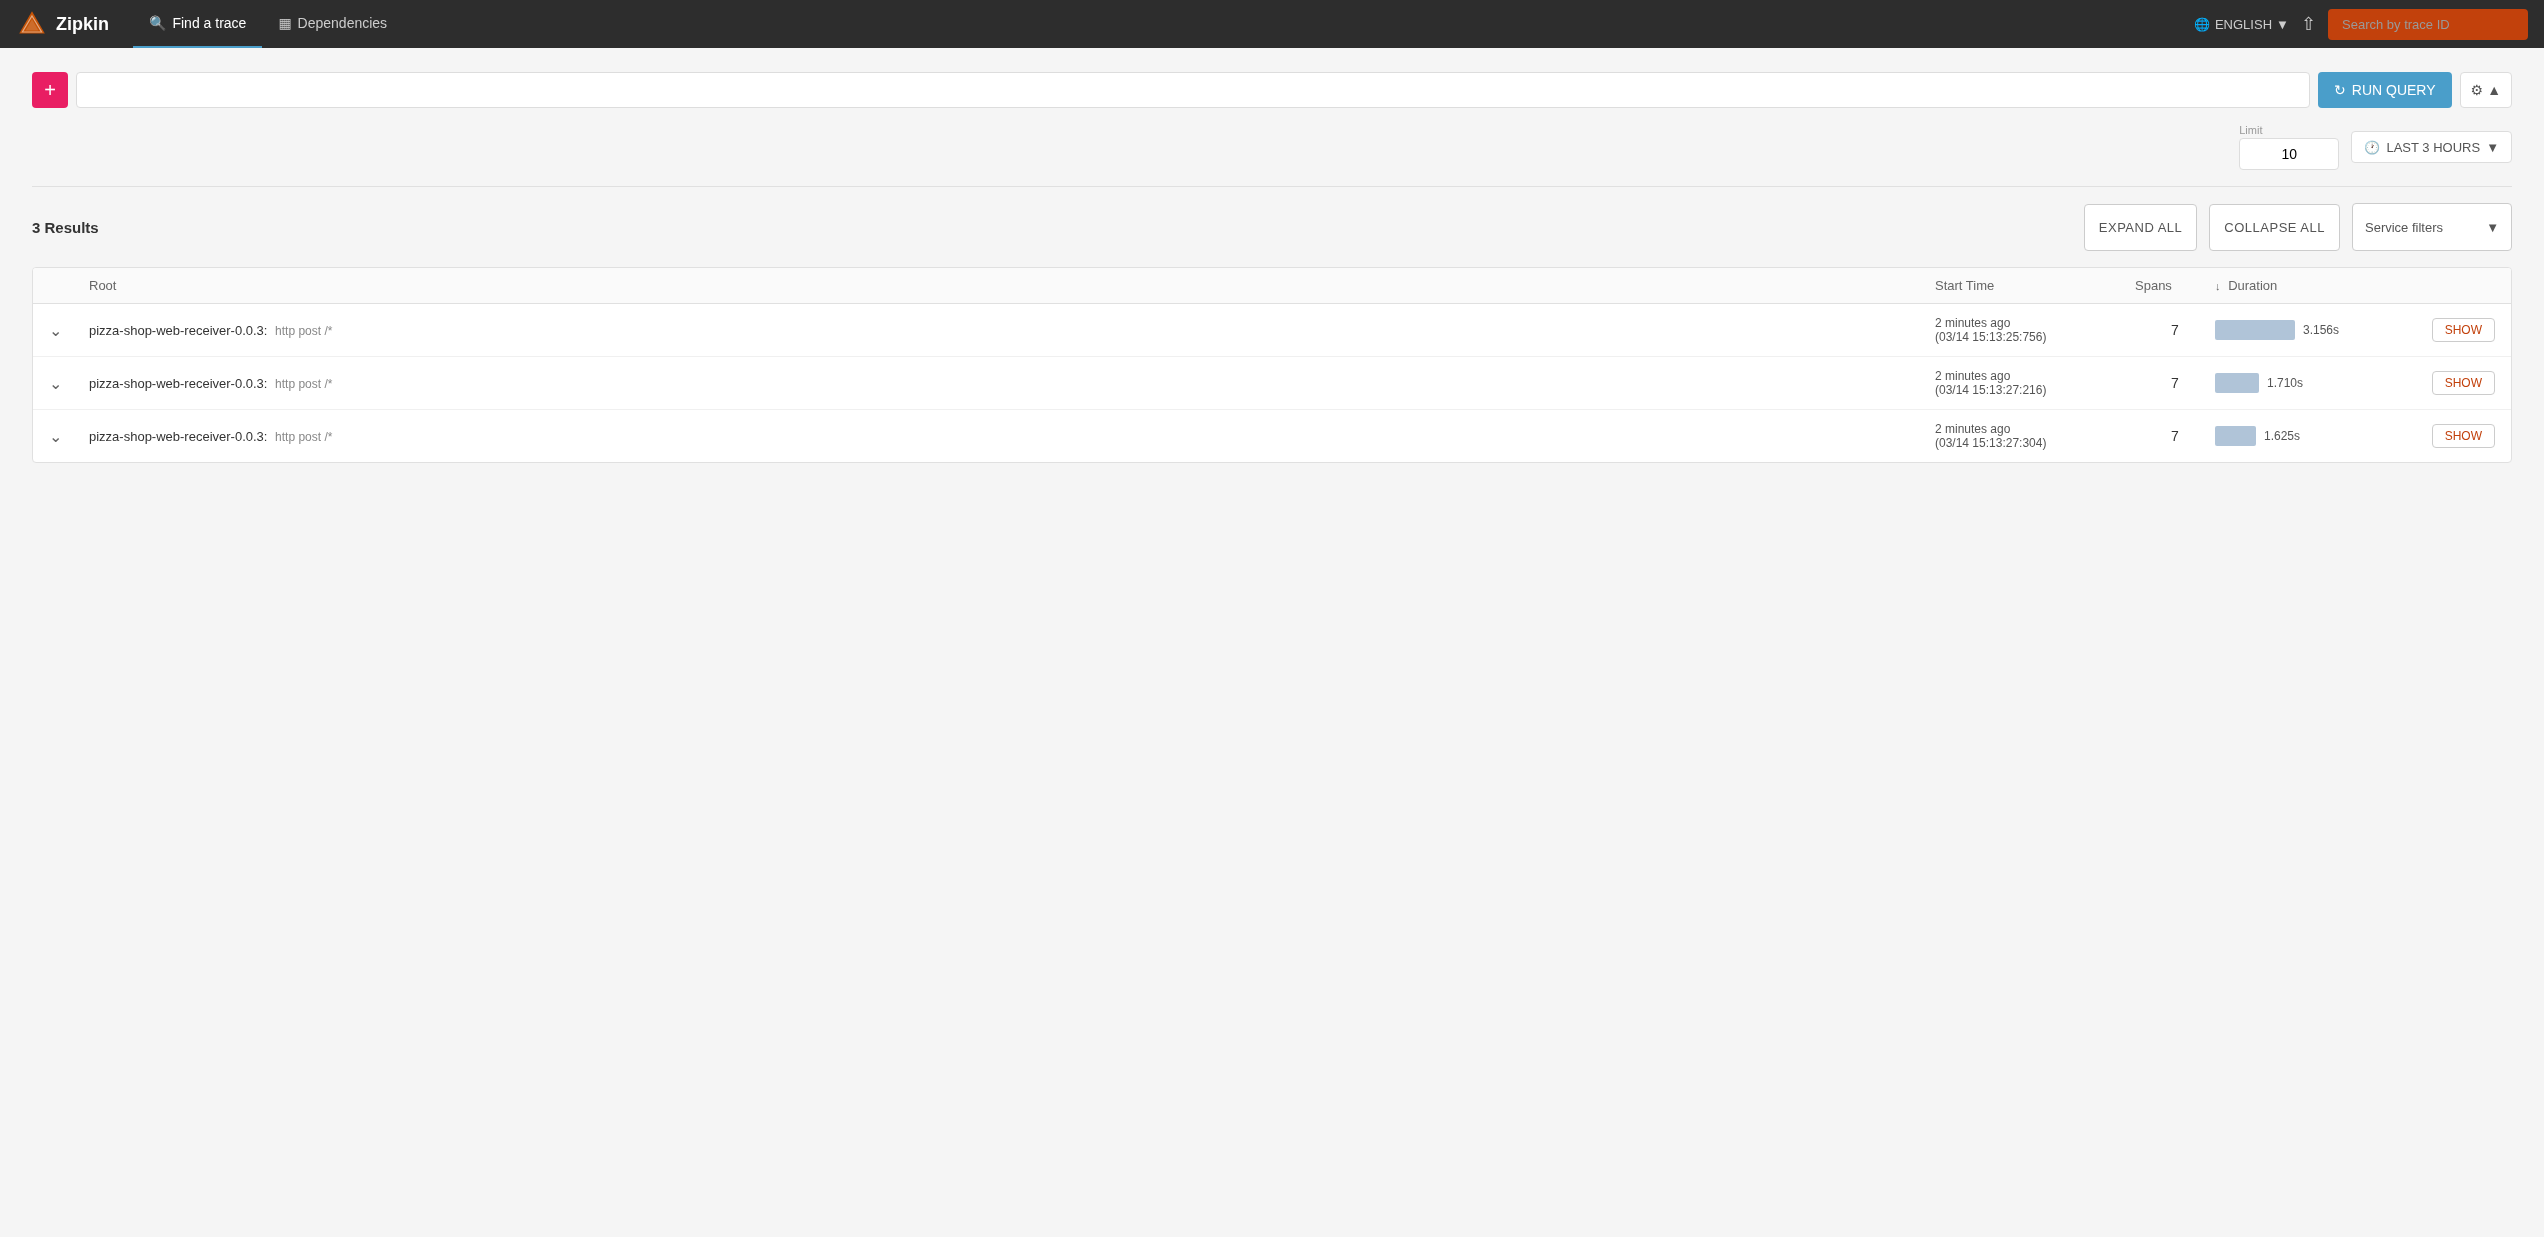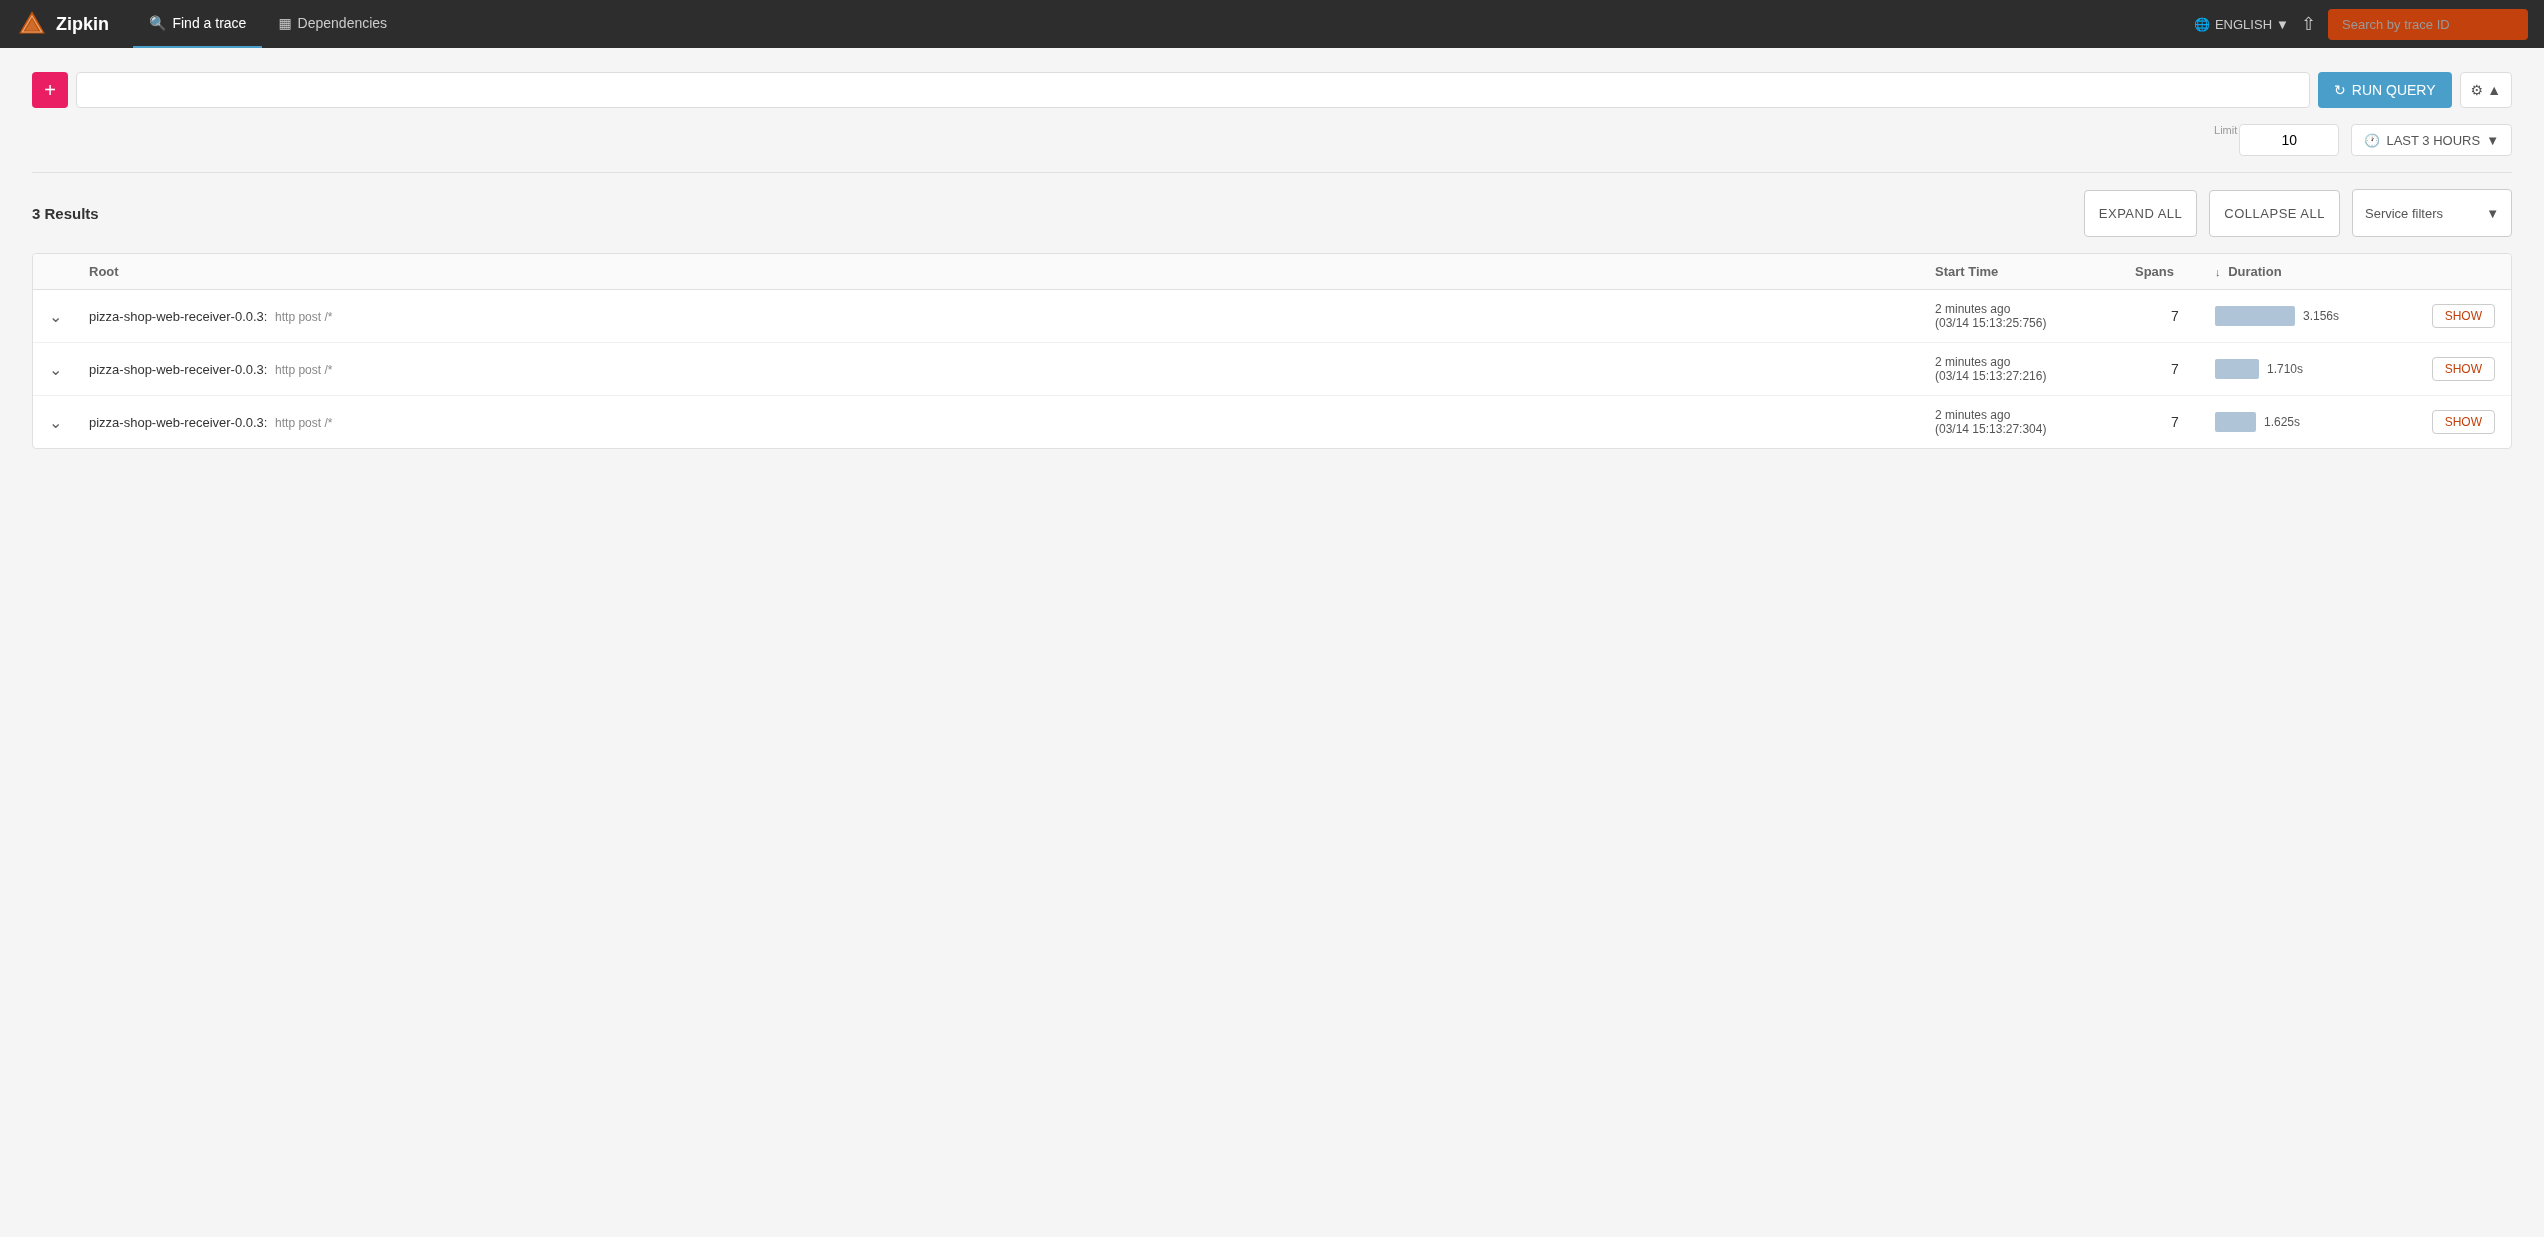--- a/index.html
+++ b/index.html
@@ -151,21 +151,21 @@
     
     .options-row {
       display: flex;
       justify-content: flex-end;
       align-items: center;
       gap: 12px;
       margin-bottom: 16px;
     }
     .limit-group {
       display: flex;
-      flex-direction: row;
+      flex-direction: column;
       align-items: flex-start;
       gap: 2px;
     }
     .limit-label {
       font-size: 11px;
       color: #999;
     }
     .limit-input {
       width: 100px;
       height: 32px;
@@ -244,21 +244,21 @@
       overflow: hidden;
     }
     .table-header {
       display: grid;
       grid-template-columns: 40px 1fr 200px 80px 200px 80px;
       padding: 10px 16px;
       border-bottom: 1px solid #e0e0e0;
       background: #fafafa;
       font-size: 13px;
       color: #666;
-      font-weight: 700;
+      font-weight: 400;
     }
     .table-row {
       display: grid;
       grid-template-columns: 40px 1fr 200px 80px 200px 80px;
       padding: 12px 16px;
       border-bottom: 1px solid #f0f0f0;
       align-items: center;
     }
     .table-row:last-child { border-bottom: none; }
     .chevron-btn {

